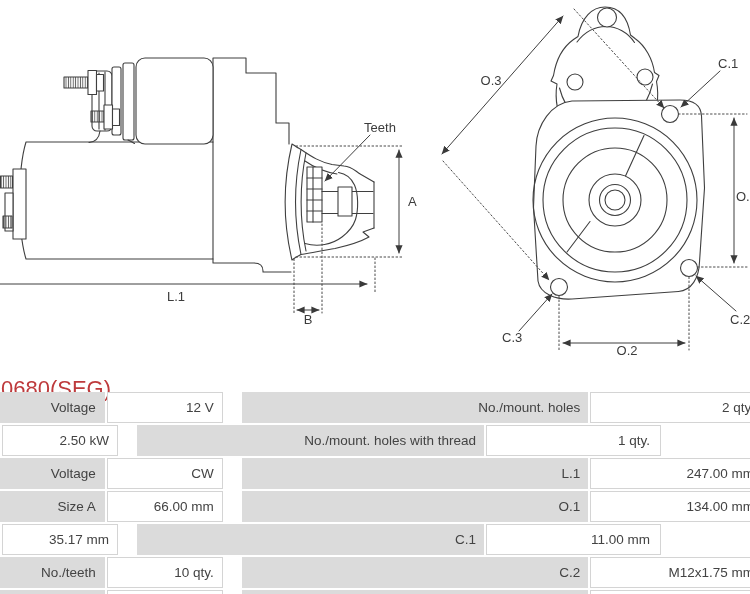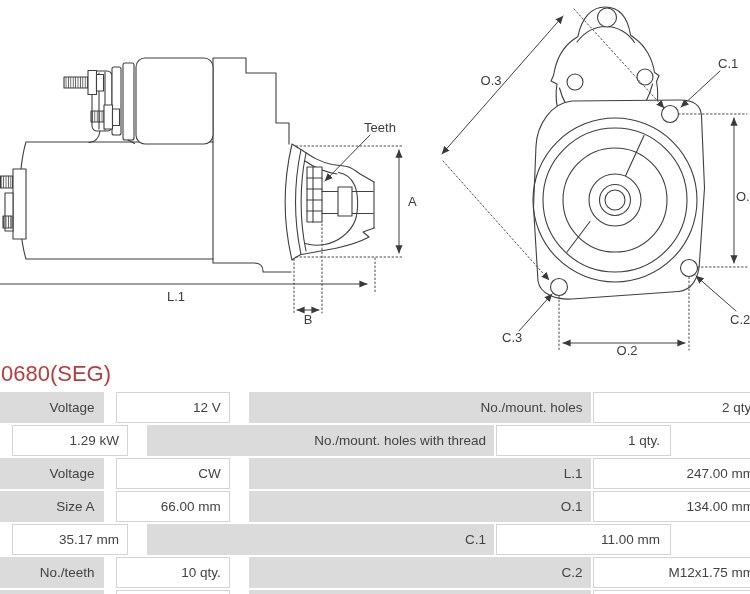--- a/index.html
+++ b/index.html
@@ -2,29 +2,29 @@
 <html style="--accent: #be3a3c; --cellgray: #dbdbdb;"><head>
 <meta charset="utf-8">
 <style>
   html,body{margin:0;padding:0;background:#fff;}
   .page{position:relative;width:750px;height:594px;overflow:hidden;background:#fff;
         font-family:"Liberation Sans",sans-serif;}
   
   .drawing{position:absolute;left:0;top:0;width:750px;height:360px;}
   .dim-label{font:13px "Liberation Sans",sans-serif;fill:#3c3c3c;stroke:none;}
   
-  .part-title{position:absolute;left:1px;top:361px;font-size:22px;line-height:26px;
+  .part-title{position:absolute;left:1px;top:376px;font-size:22px;line-height:26px;
               color:var(--accent,#be3a3c);white-space:nowrap;}
   
   .spec-table{position:absolute;left:0;top:392px;width:765px;}
   .spec-row{display:flex;margin-bottom:2px;}
   .spec-row div{box-sizing:border-box;height:31px;line-height:31px;font-size:13.5px;
                 color:#434343;text-align:right;white-space:nowrap;overflow:hidden;}
   .c1{width:105px;background:var(--cellgray,#dbdbdb);padding-right:9px;}
-  .c2{width:116px;margin-left:12px;background:#fff;border:1px solid #d4d4d4;
+  .c2{width:116px;margin-left:2px;background:#fff;border:1px solid #d4d4d4;
       padding-right:8px;line-height:29px !important;}
   .c3{width:347px;margin-left:19px;background:var(--cellgray,#dbdbdb);padding-right:8px;}
   .c4{width:175px;margin-left:2px;background:#fff;border:1px solid #d4d4d4;
       padding-right:10px;line-height:29px !important;}
 </style>
 </head>
 <body>
 
 <div class="page">
 
@@ -163,21 +163,21 @@
   <div class="spec-table">
 
     <div class="spec-row">
       <div class="c1">Voltage</div>
       <div class="c2">12 V</div>
       <div class="c3">No./mount. holes</div>
       <div class="c4">2 qty.</div>
     </div>
 
     <div class="spec-row">
-      <div class="c2">1.29 kW</div>
+      <div class="c2">2.50 kW</div>
       <div class="c3">No./mount. holes with thread</div>
       <div class="c4">1 qty.</div>
     </div>
 
     <div class="spec-row">
       <div class="c1">Voltage</div>
       <div class="c2">CW</div>
       <div class="c3">L.1</div>
       <div class="c4">247.00 mm</div>
     </div>

